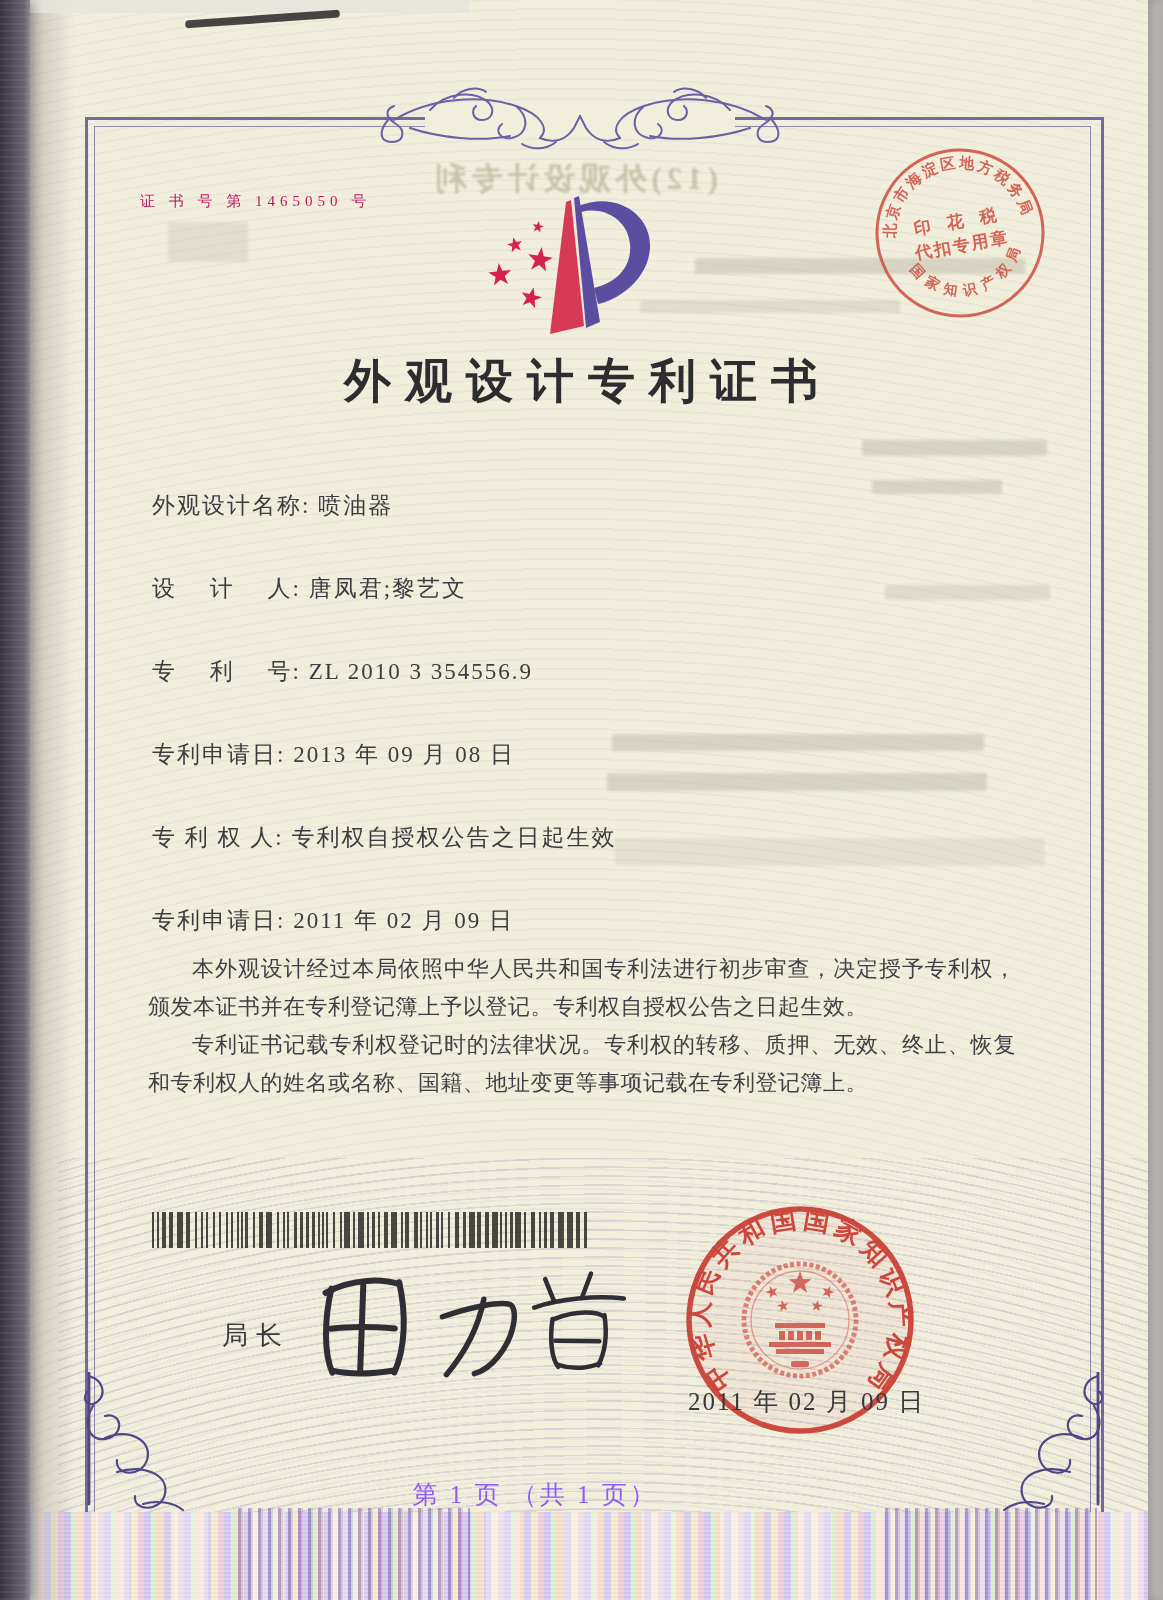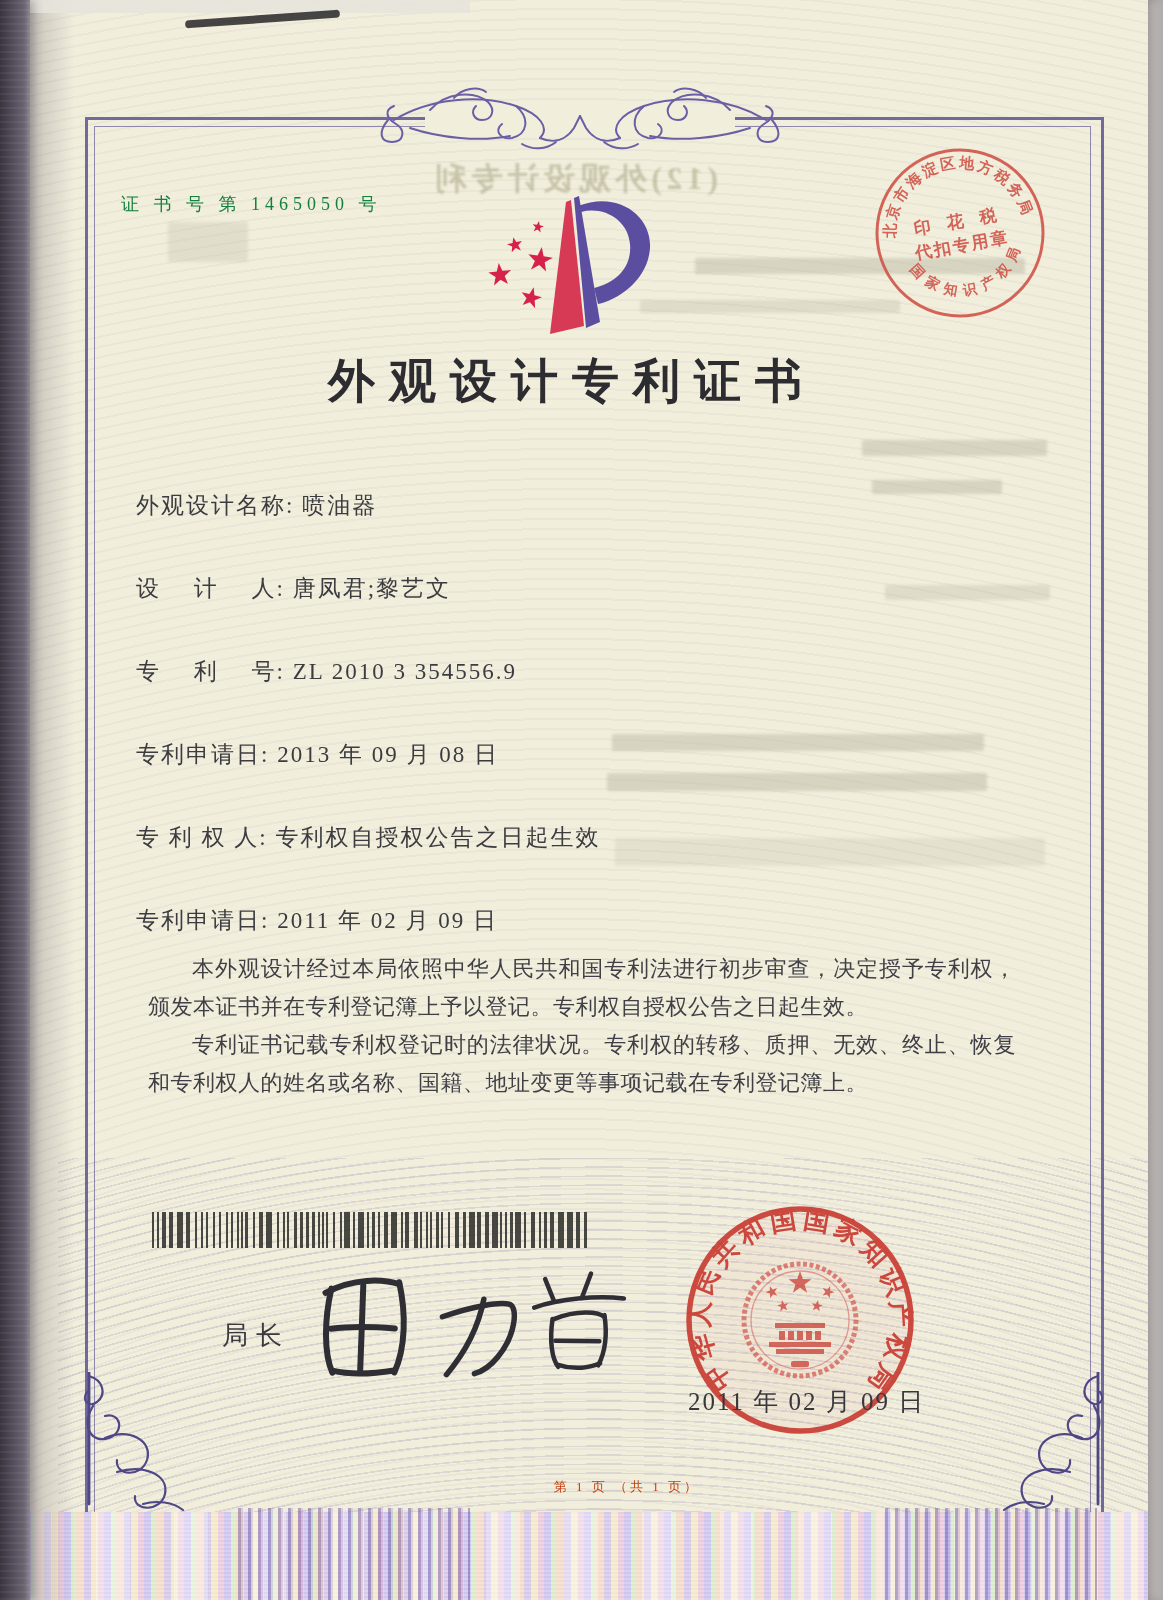--- a/index.html
+++ b/index.html
@@ -47,34 +47,34 @@
   .holo-stripes.l{left:238px;width:232px;}
   .holo-stripes.r{left:885px;width:212px;}
 
   
   .ghost-title{position:absolute;left:408px;top:158px;width:310px;z-index:1;
     font-size:31px;letter-spacing:5px;color:rgba(165,162,128,.55);
     transform:scaleX(-1);filter:blur(1px);font-weight:bold;}
   .gblock{position:absolute;background:rgba(185,182,160,.45);filter:blur(1.5px);border-radius:2px;z-index:0;}
 
   
-  .cert-no{position:absolute;left:121px;top:192px;font-size:18px;letter-spacing:5px;color:#15803d;z-index:2;}
+  .cert-no{position:absolute;left:140px;top:192px;font-size:15px;letter-spacing:5px;color:#be185d;z-index:2;}
   .logo{position:absolute;left:460px;top:178px;width:200px;height:180px;z-index:2;}
-  .doc-title{position:absolute;left:52px;top:350px;width:1040px;text-align:center;margin:0;z-index:2;
+  .doc-title{position:absolute;left:68px;top:350px;width:1040px;text-align:center;margin:0;z-index:2;
     font-size:47px;font-weight:bold;letter-spacing:14px;color:#2c2c31;}
-  .field{position:absolute;left:136px;font-size:23px;color:#3c3c40;letter-spacing:2px;z-index:2;white-space:nowrap;}
+  .field{position:absolute;left:152px;font-size:23px;color:#3c3c40;letter-spacing:2px;z-index:2;white-space:nowrap;}
   .paras{position:absolute;left:148px;top:950px;width:868px;z-index:2;}
   .paras p{margin:0;text-indent:2em;font-size:22px;line-height:38px;color:#3f3f45;text-align:justify;letter-spacing:.5px;}
   .barcode{position:absolute;left:150px;top:1212px;z-index:2;}
   .sig-title{position:absolute;left:222px;top:1318px;font-size:26px;letter-spacing:8px;color:#3a3a3e;z-index:3;}
   .sig-svg{position:absolute;left:295px;top:1248px;width:340px;height:170px;z-index:3;}
   .seal{position:absolute;left:655px;top:1185px;width:290px;height:290px;z-index:2;opacity:.9;}
   .seal-date{position:absolute;left:688px;top:1385px;font-size:25px;letter-spacing:2px;color:#38383c;z-index:4;white-space:nowrap;}
-  .footer{position:absolute;left:370px;top:1478px;width:330px;text-align:right;font-size:13px;
-    letter-spacing:3px;color:#c2410c;z-index:2;}
+  .footer{position:absolute;left:370px;top:1478px;width:330px;text-align:center;font-size:25px;
+    letter-spacing:3px;color:#8b5cf6;z-index:2;}
   .tax-stamp{position:absolute;left:865px;top:145px;width:190px;height:180px;z-index:3;opacity:.9;}
   .arc text{font-weight:bold;text-anchor:middle;}
   .visually-hidden{position:absolute;width:1px;height:1px;overflow:hidden;clip:rect(0 0 0 0);}
 </style>
 </head>
 <body>
 
 <div class="scan">
 
   <div class="waves-all"></div>

